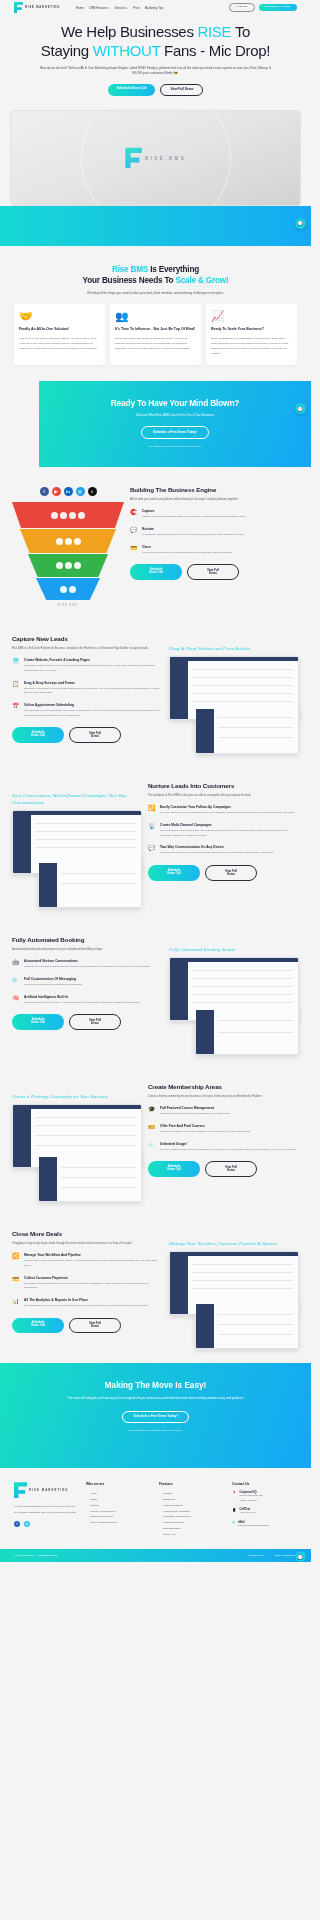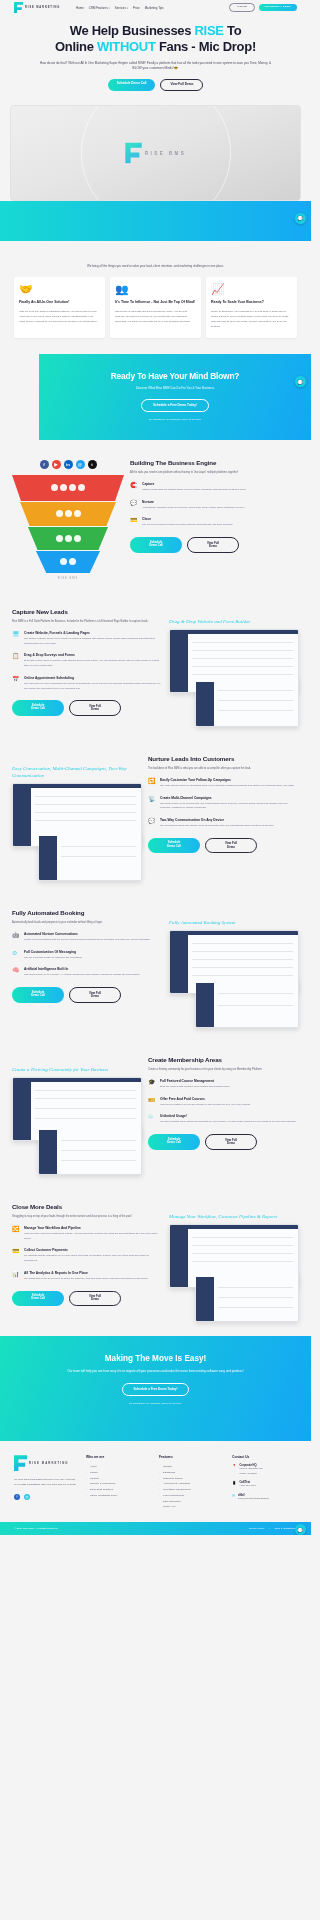--- a/index.html
+++ b/index.html
@@ -48,21 +48,21 @@
   }
   .btn-demo {
     border-radius:8px; font-size:2.4px; font-weight:700; padding:2.3px 6px;
     background:linear-gradient(90deg,#16e0c2,#18b8ef); color:#fff; letter-spacing:.2px;
   }
 
   
   .hero {
     background:#f4f4f4; padding:8px 14px 10px; text-align:center; position:relative;
   }
-  .hero h1 { font-size:13px; line-height:1.26; letter-spacing:-.3px; font-weight:700; }
+  .hero h1 { font-size:15px; line-height:1.26; letter-spacing:-.3px; font-weight:400; }
   .hero p {
     font-size:3.1px; line-height:1.75; color:#4d4d60; margin:5px auto 0; max-width:236px;
   }
   .hero-btns { margin-top:7px; display:flex; justify-content:center; gap:5px; }
   .hero-btns .btn { font-size:3.1px; padding:3.4px 9px; border-radius:12px; }
 
   
   .video-wrap { background:#f4f4f4; padding:4px 10px 0; }
   .video {
     height:96px; border-radius:4px; position:relative; overflow:hidden;
@@ -233,21 +233,21 @@
     </div>
     <div class="hdr-actions">
       <div class="btn btn-login">LOGIN</div>
       <div class="btn btn-demo">SCHEDULE A DEMO</div>
     </div>
   </div>
 
   <div class="hero">
     <h1>
       <span>We Help Businesses </span><span class="cyan">RISE</span><span> To</span><br>
-      <span>Online </span><span class="cyan">WITHOUT</span><span> Fans - Mic Drop!</span>
+      <span>Staying </span><span class="cyan">WITHOUT</span><span> Fans - Mic Drop!</span>
     </h1>
     <p>How do we do that? With our All In One Marketing Super Engine called RISE! Finally a platform that has all the tools you need in one system to save you Time, Money, &amp; BLOW your customers Minds! 😎</p>
     <div class="hero-btns">
       <div class="btn btn-grad">Schedule Demo Call</div>
       <div class="btn btn-out">View Full Demo</div>
     </div>
   </div>
 
   <div class="video-wrap">
     <div class="video">
@@ -256,20 +256,24 @@
         <div class="vmark"></div>
         <div class="vtext">RISE BMS</div>
       </div>
     </div>
   </div>
   <div class="cyan-band" style="position:relative;">
     <div class="chat" style="top:12px;">💬</div>
   </div>
 
   <div class="everything">
+    <h2>
+      <span class="cyan">Rise BMS</span><span> Is Everything</span><br>
+      <span>Your Business Needs To </span><span class="cyan">Scale &amp; Grow!</span>
+    </h2>
     <div class="sub">We bring all the things you need to solve your lead, client retention, and marketing challenges in one place.</div>
     <div class="cards">
       <div class="card">
         <span class="ico">🤝</span>
         <h3>Finally An All-In-One Solution!</h3>
         <p>With our all in one sales &amp; marketing platform, you will be able to keep your tools in one place (while saving a fortune) and streamline your entire delivery process so you can focus on keeping your clients happy.</p>
       </div>
       <div class="card">
         <span class="ico">👥</span>
         <h3>It's Time To Influence - Not Just Be Top Of Mind!</h3>

